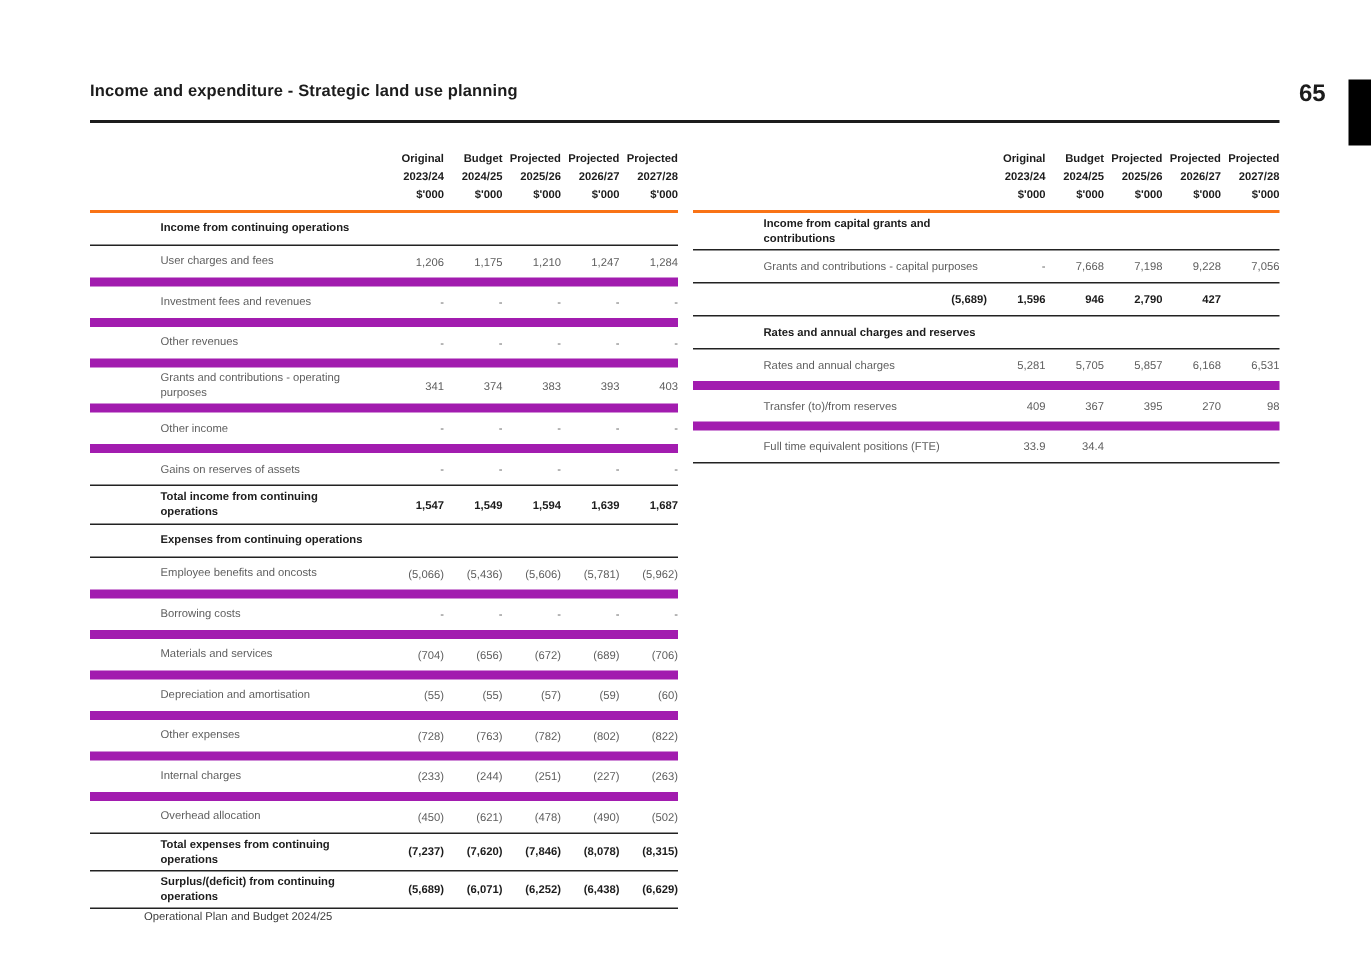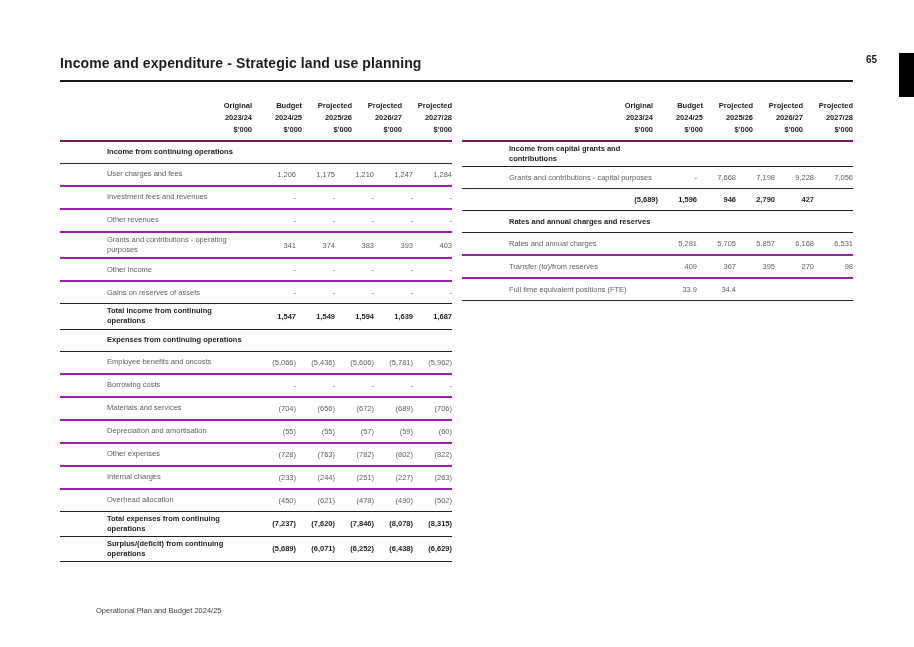--- a/index.html
+++ b/index.html
@@ -7,52 +7,51 @@
     width:914px; height:647px;
     background:#ffffff;
     font-family:"Liberation Sans", sans-serif;
     position:relative;
     color:#1c1c1c;
     overflow:hidden;
   }
   .abs { position:absolute; }
   #page-title {
     left:60px; top:55px;
-    font-size:14px; font-weight:bold; letter-spacing:0.1px;
+    font-size:11px; font-weight:bold; letter-spacing:0.1px;
   }
   #title-rule {
     left:60px; top:80px; width:793px; height:2px; background:#1c1c1c;
   }
   #page-number {
-    left:866px; top:54px; font-size:10px; font-weight:bold;
+    left:866px; top:54px; font-size:16px; font-weight:bold;
   }
   #corner-tab {
     left:899px; top:53px; width:15px; height:44px; background:#000000;
   }
   .fin-table { position:absolute; top:100px; }
   #left-table  { left:60px;  width:392px; }
   #right-table { left:462px; width:391px; }
 
   .thead {
     display:grid;
     grid-template-columns:1fr 39px 39px 39px 39px 39px;
-    border-bottom:2px solid #701a75;
+    border-bottom:2px solid #f97316;
     padding-bottom:4px;
-    gap:11px;
   }
   .th-col {
     text-align:right; font-weight:bold; font-size:7.5px;
     line-height:12px; color:#1c1c1c; white-space:nowrap;
   }
   .trow {
     display:grid;
     grid-template-columns:1fr 39px 39px 39px 39px 39px;
     align-items:center;
     min-height:21px;
-    border-bottom:2px solid #a21caf;
+    border-bottom:6px solid #a21caf;
     font-size:7.5px;
     color:#5e5e5e;
   }
   .trow.dark { border-bottom:1.5px solid #222222; }
   .trow.section .tlabel,
   .trow.total .tlabel,
   .trow.total .tval { font-weight:bold; color:#1c1c1c; }
   .tlabel { padding-right:6px; line-height:1.35; padding-top:2px; padding-bottom:2px;margin-left:47px; }
   .tval { text-align:right; white-space:nowrap; }
   #page-footer {

